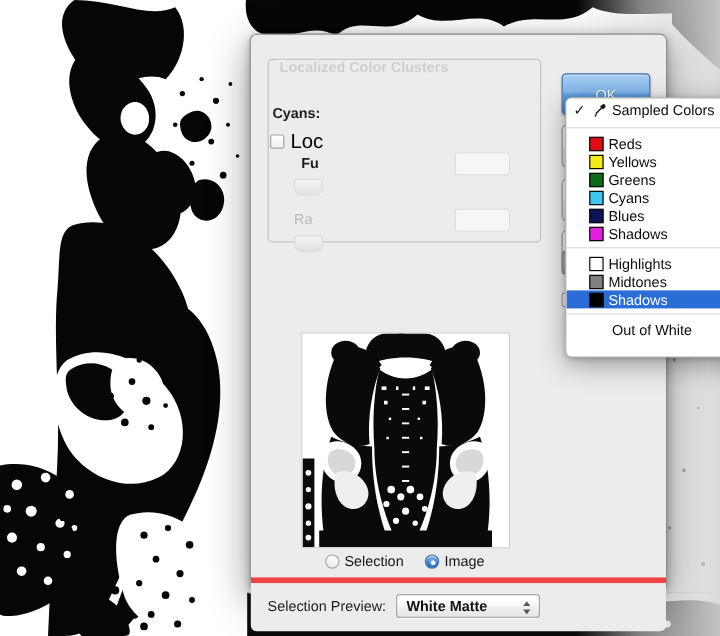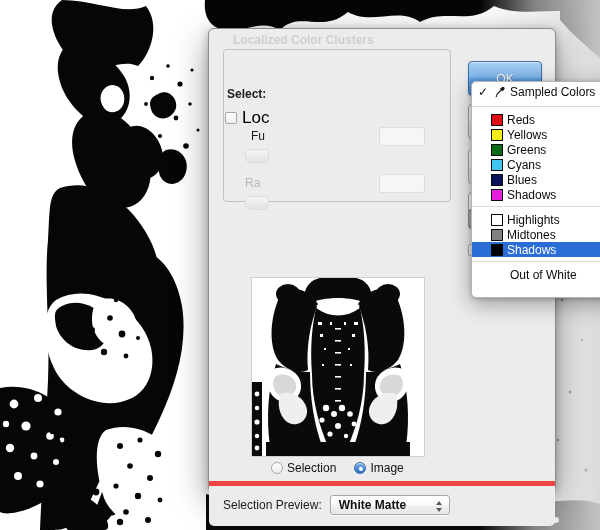--- a/index.html
+++ b/index.html
@@ -60,21 +60,21 @@
   .groupbox {
     position: absolute;
     left: 14px; top: 20px;
     width: 226px; height: 151px;
     border: 1px solid #c2c2c2;
     border-radius: 4px;
     background: transparent;
   }
   .group-legend {
     position: absolute;
-    left: 20px; top: 4px;
+    left: 20px; top: 20px;
     font-size: 12px; color: #1d1d1d;
     background: #ececec;
     padding: 0 4px;
     font-weight: bold;
   }
 
   
   .lbl-select {
     position: absolute; left: 18px; top: 58px;
     font-size: 12px; color: #1c1c1c; font-weight: bold;
@@ -83,21 +83,21 @@
   
   .cb-row { position: absolute; left: 16px; top: 79px; display:flex; align-items:center; gap:5px; }
   .cb {
     width: 12px; height: 12px; box-sizing: border-box;
     border: 1px solid #a6a6a6; border-radius: 2px;
     background: linear-gradient(to bottom,#ffffff,#f0f0f0);
     box-shadow: inset 0 1px 0 #fff;
   }
   .cb-label { font-size: 17px; color: #000000; }
 
-  .lbl-fuzz { position: absolute; left: 42px; top: 100px; font-size: 12px; color:#1c1c1c; }
+  .lbl-fuzz { position: absolute; left: 42px; top: 100px; font-size: 12px; color:#1c1c1c;font-weight:bold; }
   .lbl-range { position: absolute; left: 36px; top: 147px; font-size: 12px; color:#b9b9b9; }
 
   .field-ghost {
     position: absolute; width: 44px; height: 17px;
     border: 1px solid #dedede; border-radius: 2px;
     background: #f6f6f6;
   }
   .slider-ghost {
     position:absolute; width: 22px; height: 12px;
     background: linear-gradient(to bottom,#f4f4f4,#e2e2e2);
@@ -390,21 +390,21 @@
   <div id="bg-vignette"></div>
 
   <div id="dialog">
 
 
     <div id="dlg-body">
 
       <div class="groupbox"></div>
       <span class="group-legend" style="opacity:0.14;">Localized Color Clusters</span>
 
-      <span class="lbl-select">Select:</span>
+      <span class="lbl-select">Cyans:</span>
 
       <div class="cb-row">
         <span class="cb"></span>
         <span class="cb-label">Loc</span>
       </div>
 
       <span class="lbl-fuzz">Fu</span>
       <span class="lbl-range">Ra</span>
 
       <div class="field-ghost" style="left:170px; top:98px;"></div>

